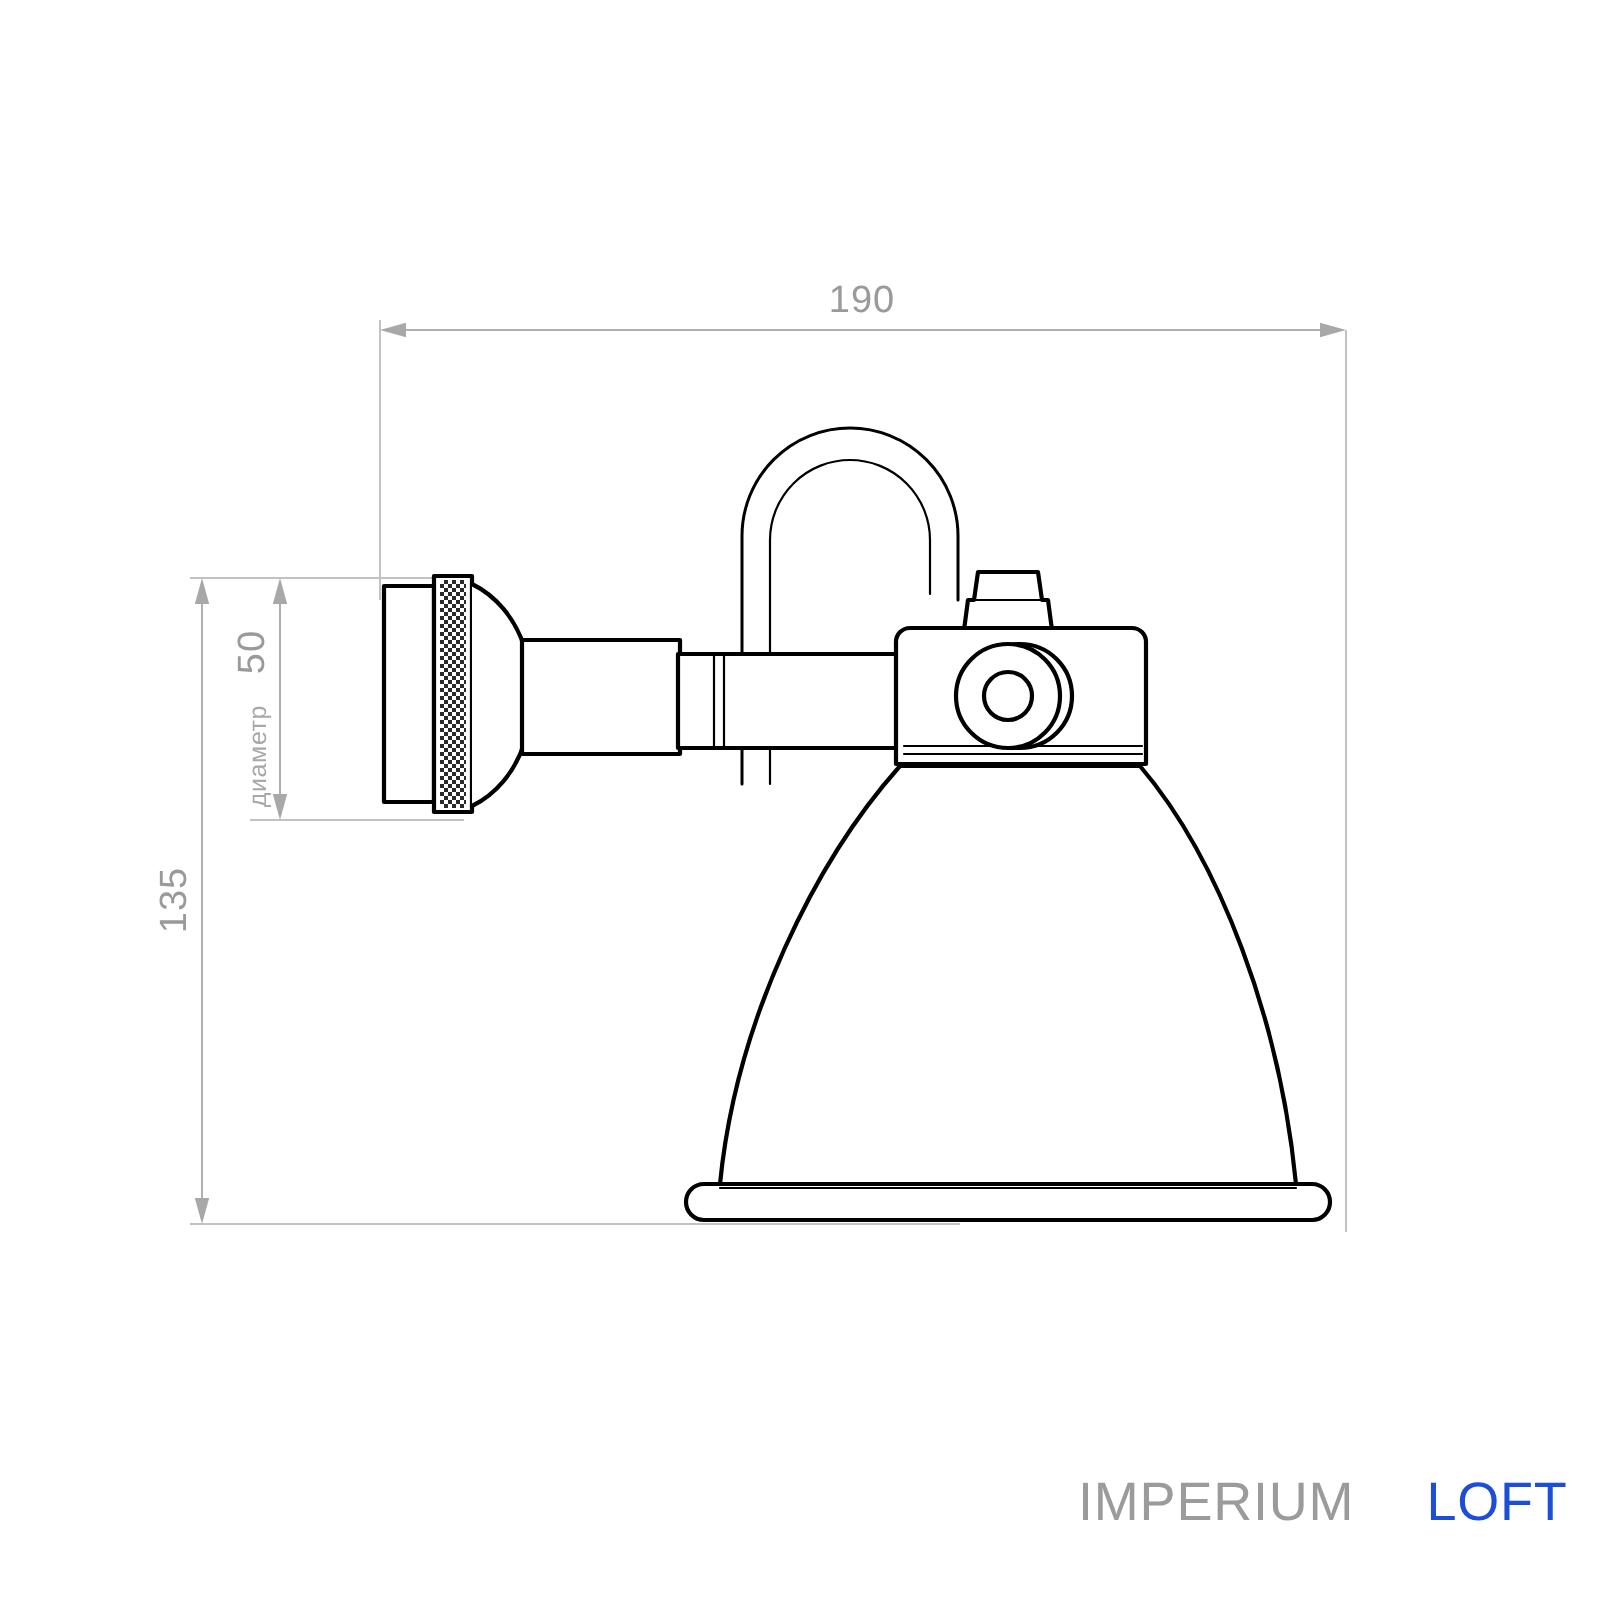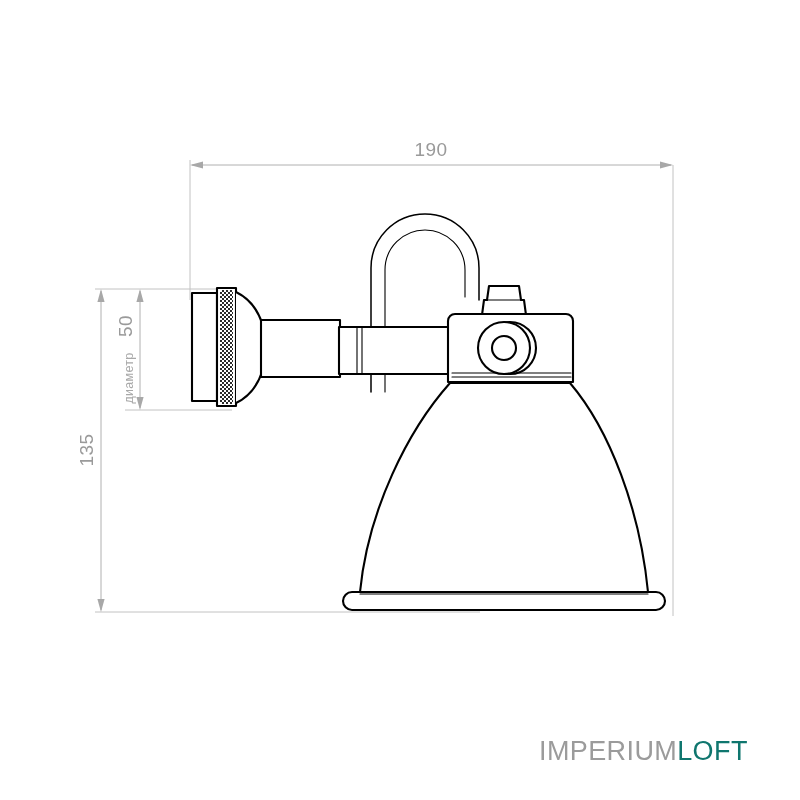--- a/index.html
+++ b/index.html
@@ -72,21 +72,21 @@
     left: 539px;
     top: 736px;
     display: flex;
     align-items: center;
     font-family: "Liberation Sans", sans-serif;
     font-size: 27px;
     letter-spacing: 0.4px;
     white-space: nowrap;
   }
   .logo-primary { color: #9b9b9b; }
-  .logo-accent  { color: #0f766e; }
+  .logo-accent  { color: #1d4ed8; margin-left: 36px; }
 </style>
 </head>
 <body>
 
 <svg id="drawing-canvas" viewBox="0 0 800 800">
 
   <g>
     <line class="ext-line" x1="190" y1="160" x2="190" y2="300"></line>
     <line class="ext-line" x1="673" y1="165" x2="673" y2="616"></line>
     <line class="dim-line" x1="192" y1="165" x2="671" y2="165"></line>

